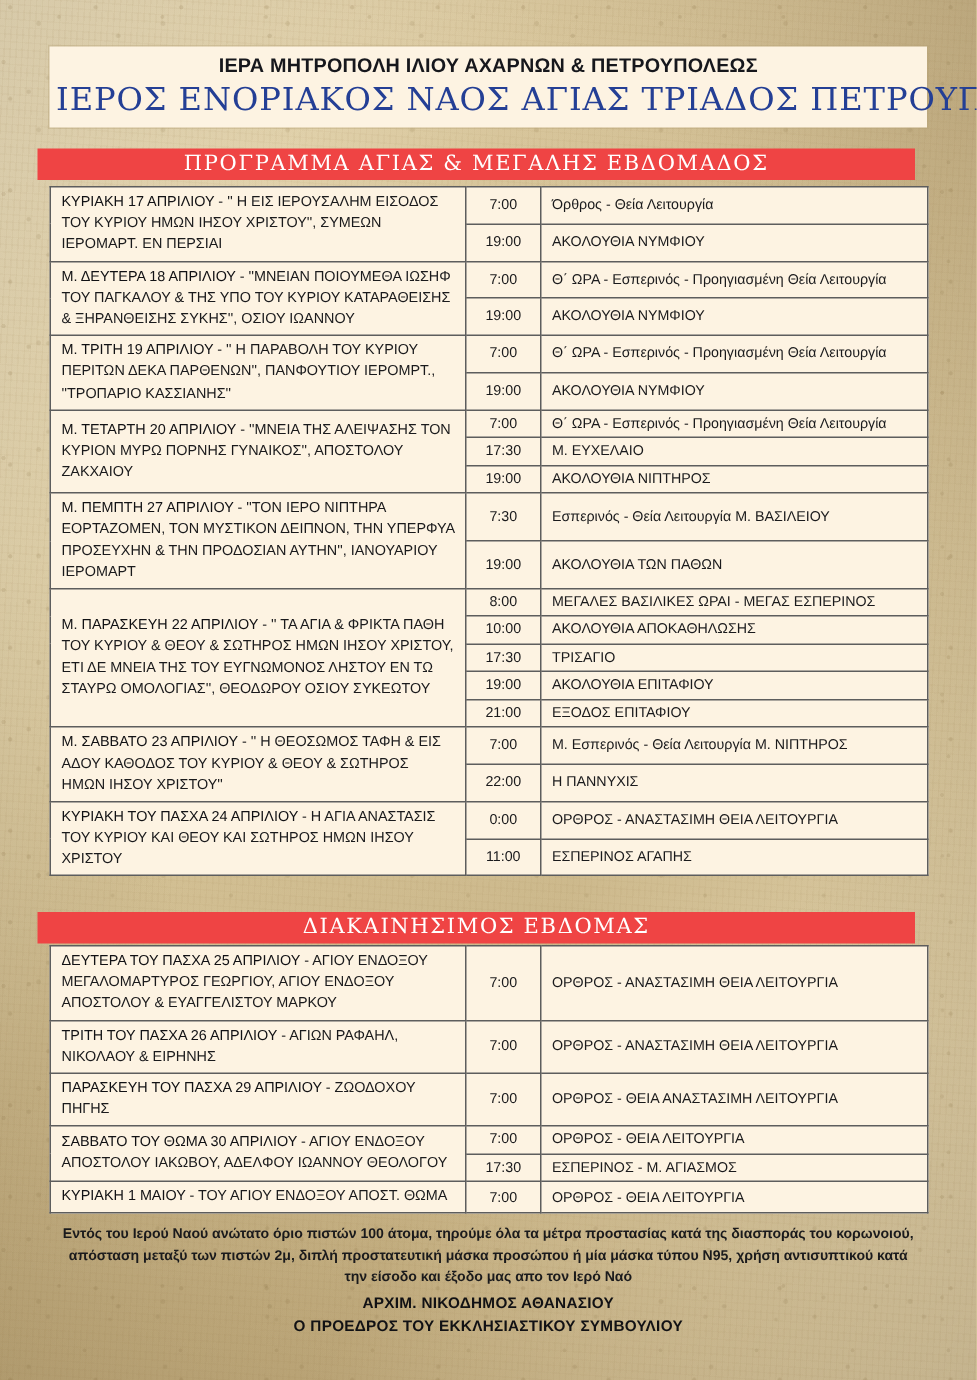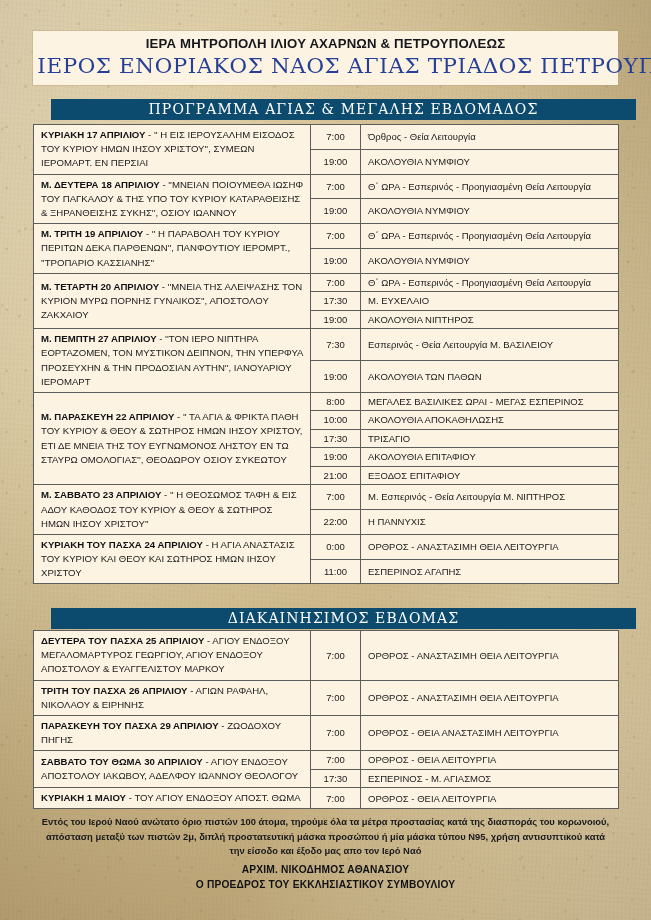--- a/index.html
+++ b/index.html
@@ -91,24 +91,24 @@
     letter-spacing: 0.6px;
     line-height: 1.12;
     white-space: nowrap;
     font-variant: small-caps;
     transform: scaleX(1.02);
   }
 
   
   .banner {
     position: absolute;
-    left: 51px;
+    left: 25px;
     width: 585px;
     height: 21px;
-    background: #0c4a6e;
+    background: #ef4444;
     color: #ffffff;
     text-align: center;
     font-family: "DejaVu Serif", serif;
     font-size: 14px;
     letter-spacing: 1.1px;
     line-height: 21px;
     font-variant: small-caps;
     box-sizing: border-box;
     white-space: nowrap;
   }
@@ -148,21 +148,21 @@
     width: 50px;
     text-align: center;
     font-size: 9.5px;
   }
   td.c-event {
     width: 258px;
     padding-left: 7px;
     font-size: 9.5px;
   }
   .day-name {
-    font-weight: bold;
+    font-weight: normal;
     color: #111114;
   }
   .day-rest { font-weight: normal; }
 
   
   .notice {
     position: absolute;
     left: 40px;
     width: 571px;
     top: 815px;

